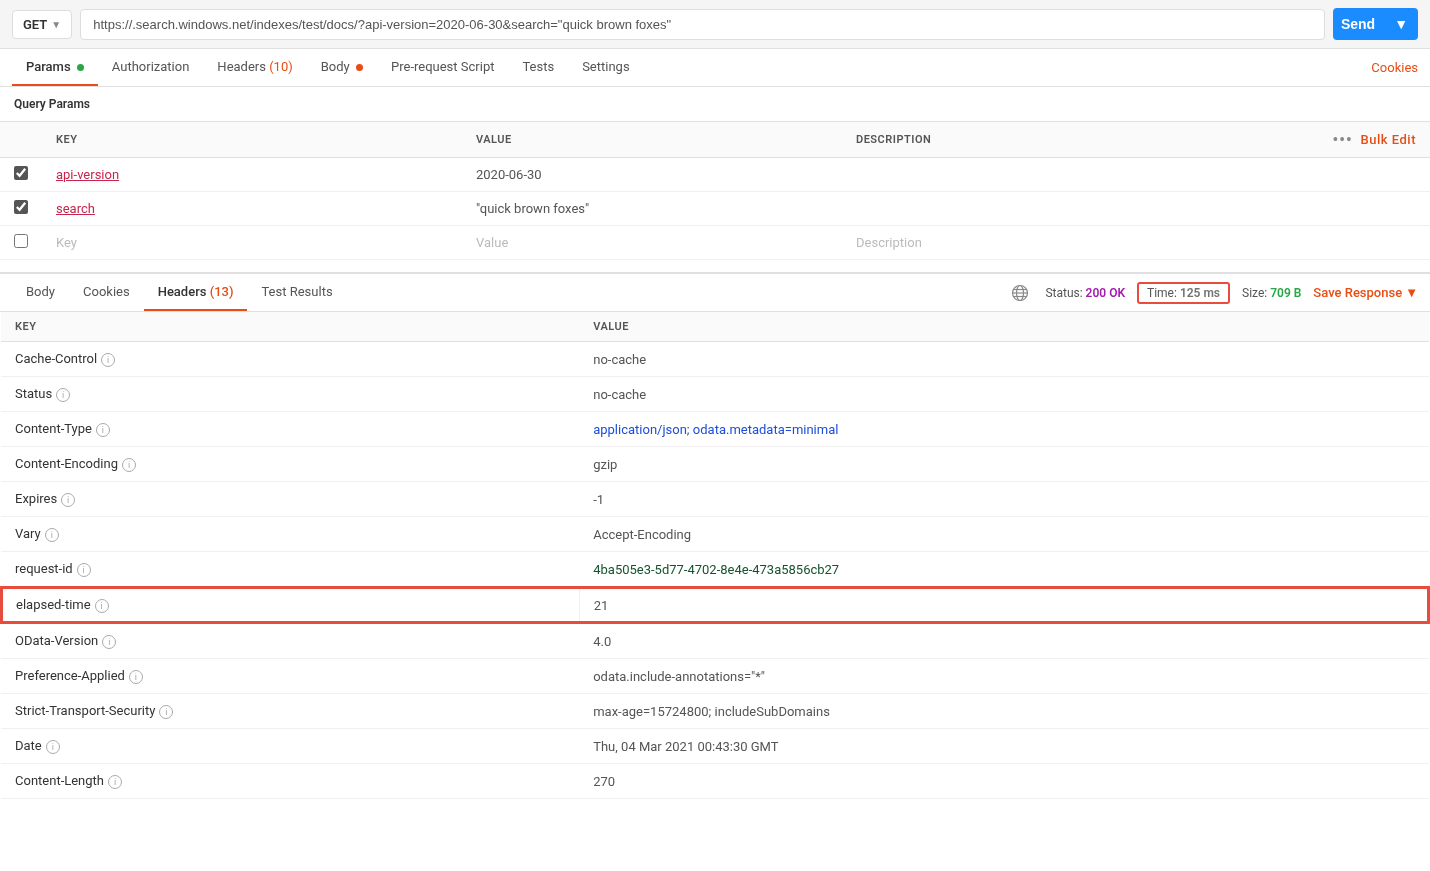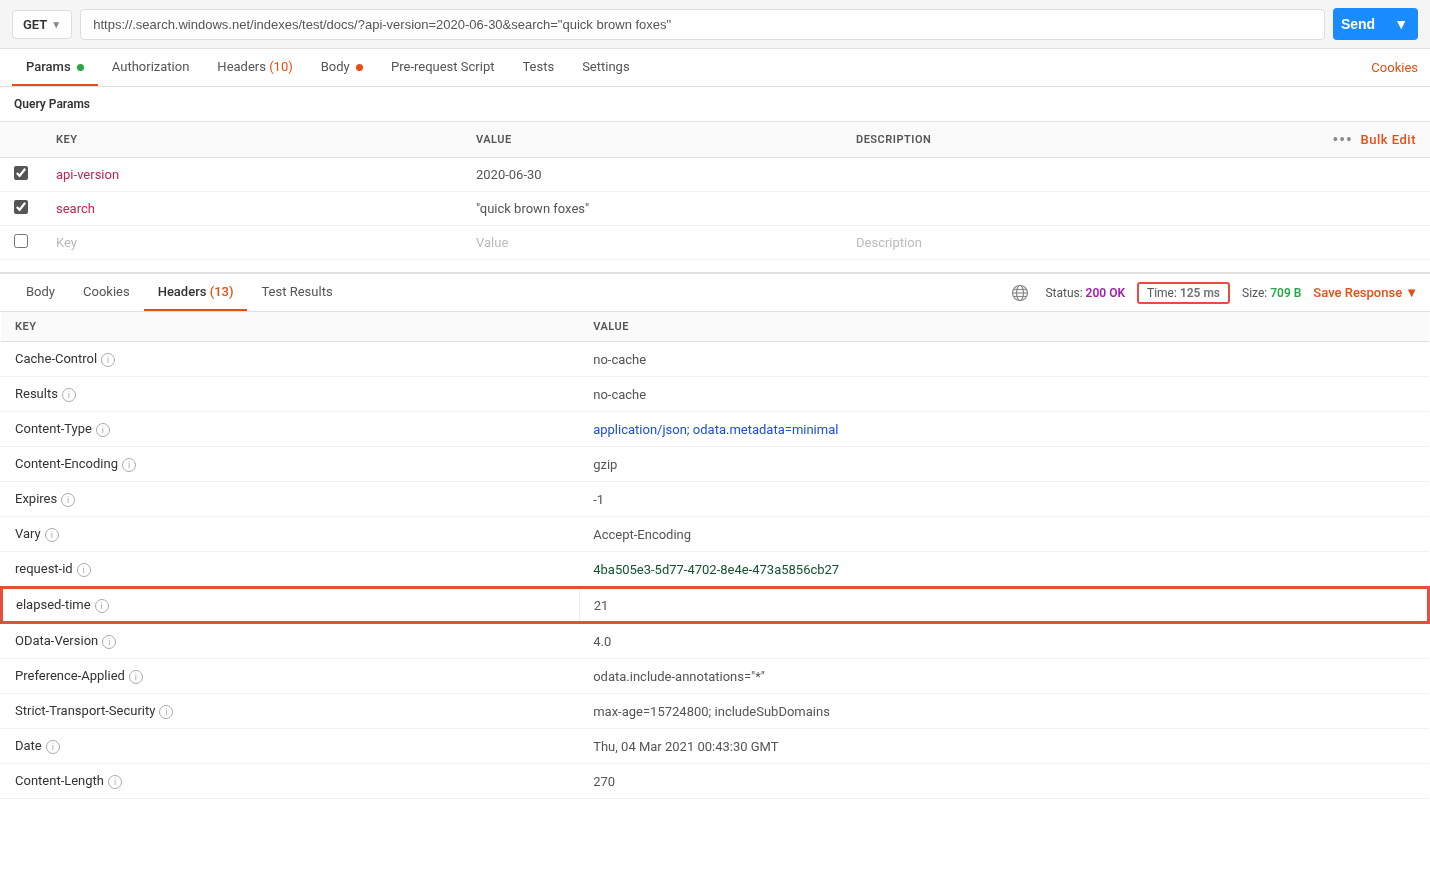--- a/index.html
+++ b/index.html
@@ -40,21 +40,21 @@
 
     
     .section-header { padding: 10px 14px; font-size: 12px; font-weight: 600; color: #333; border-bottom: 1px solid #e0e0e0; }
 
     .params-table { width: 100%; border-collapse: collapse; }
     .params-table th {
       padding: 8px 14px; text-align: left; font-size: 11px; font-weight: 600; color: #555; background: #fafafa; border-bottom: 1px solid #e0e0e0; letter-spacing: 0.5px;
     }
     .params-table td { padding: 8px 14px; border-bottom: 1px solid #f0f0f0; vertical-align: middle; }
     .params-table td.check { width: 30px; }
-    .params-table td.key { width: 420px; color: #c7254e; }
+    .params-table td.key { width: 420px; color: #c7254e; text-decoration: underline; }
     .params-table td.value { width: 380px; color: #555; }
     .params-table td.desc { color: #aaa; }
     .params-table td.placeholder { color: #bbb; }
     .checkbox { width: 14px; height: 14px; accent-color: #555; }
     .col-actions { display: flex; align-items: center; gap: 8px; }
     .bulk-edit-btn { color: #e84d14; cursor: pointer; font-size: 13px; font-weight: 500; }
     .dots-btn { color: #888; cursor: pointer; font-size: 16px; letter-spacing: 1px; }
 
     
     .response-tabs-row {
@@ -227,21 +227,21 @@
       <th>VALUE</th>
     </tr>
   </thead>
   <tbody id="headers-tbody">
 
   <tr>
         <td style="color: rgb(51, 51, 51);"><span>Cache-Control</span><span class="info-icon">i</span></td>
         <td style="color: rgb(85, 85, 85);">no-cache</td>
       </tr>
       <tr>
-        <td style="color: rgb(51, 51, 51);"><span>Results</span><span class="info-icon">i</span></td>
+        <td style="color: rgb(51, 51, 51);"><span>Status</span><span class="info-icon">i</span></td>
         <td style="color: rgb(85, 85, 85);">no-cache</td>
       </tr>
       <tr>
         <td style="color: rgb(51, 51, 51);"><span>Content-Type</span><span class="info-icon">i</span></td>
         <td style="color: #1d4ed8;">application/json; odata.metadata=minimal</td>
       </tr>
       <tr>
         <td style="color: rgb(51, 51, 51);"><span>Content-Encoding</span><span class="info-icon">i</span></td>
         <td style="color: rgb(85, 85, 85);">gzip</td>
       </tr>

